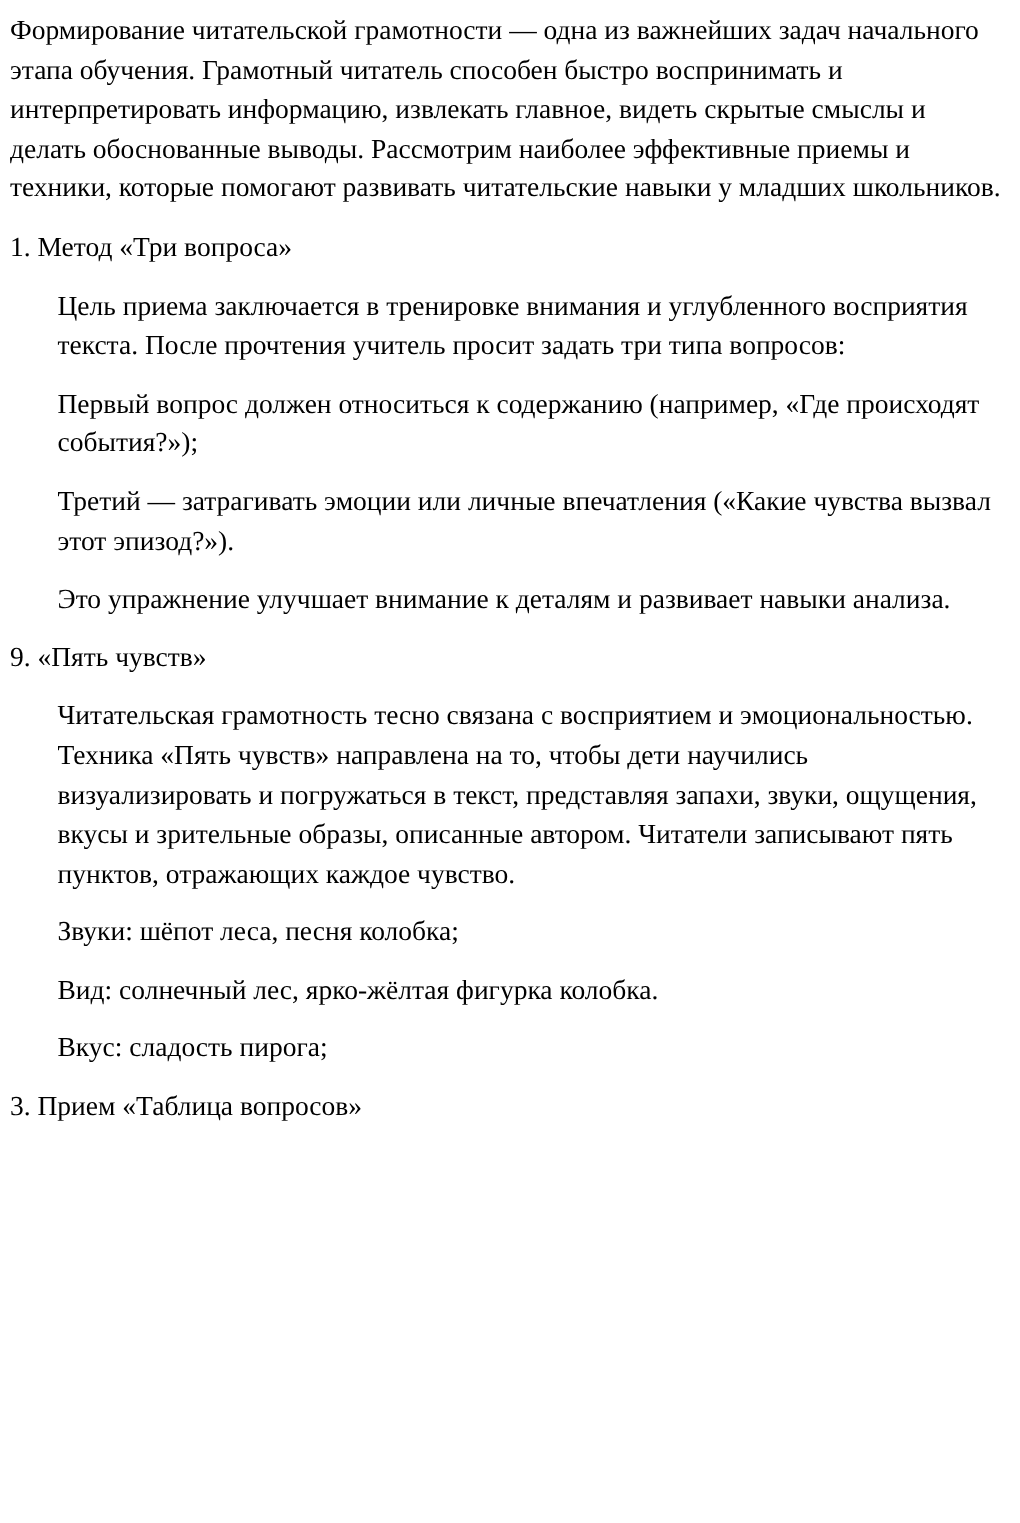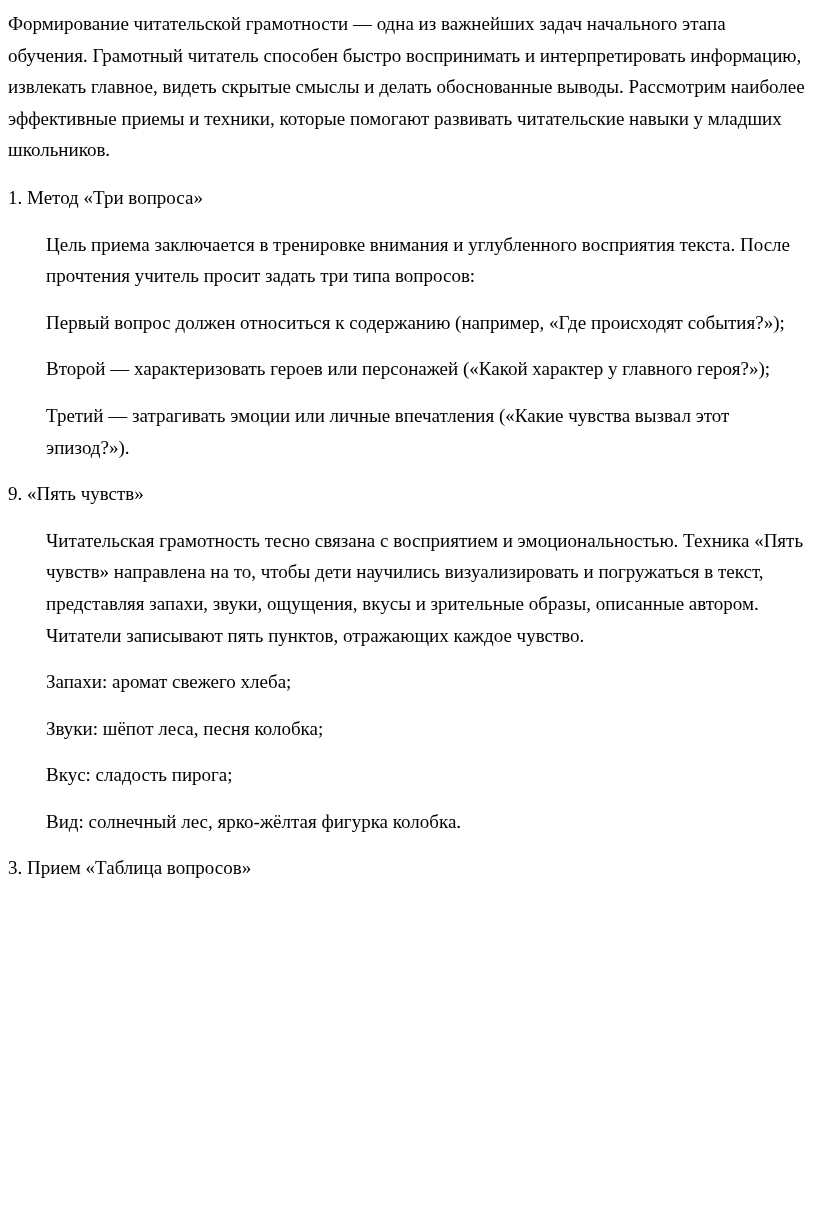--- a/index.html
+++ b/index.html
@@ -16,21 +16,21 @@
   .page {
     width: 816px;
     height: 1218px;
     box-sizing: border-box;
     padding: 8px 10px 0 8px;
     position: relative;
     overflow: hidden;
   }
   p {
     margin: 0 0 0 0;
-    font-size: 19px;
+    font-size: 22px;
     line-height: 31.6px;
     text-align: left;
     letter-spacing: 0.0px;
   }
   .intro {
     margin-bottom: 16px;
   }
   .para {
     margin-bottom: 15px;
     margin-left: 38px;
@@ -48,34 +48,33 @@
 <div class="page">
 
   <p class="intro">Формирование читательской грамотности — одна из важнейших задач начального этапа обучения. Грамотный читатель способен быстро воспринимать и интерпретировать информацию, извлекать главное, видеть скрытые смыслы и делать обоснованные выводы. Рассмотрим наиболее эффективные приемы и техники, которые помогают развивать читательские навыки у младших школьников.</p>
 
   <p class="heading">1. Метод «Три вопроса»</p>
 
   <p class="para">Цель приема заключается в тренировке внимания и углубленного восприятия текста. После прочтения учитель просит задать три типа вопросов:</p>
 
   <p class="para">Первый вопрос должен относиться к содержанию (например, «Где происходят события?»);</p>
 
-  <p class="para">Второй — характеризовать героев или персонажей («Какой характер у главного героя?»);</p>
 
   <p class="para">Третий — затрагивать эмоции или личные впечатления («Какие чувства вызвал этот эпизод?»).</p>
 
+  <p class="para">Это упражнение улучшает внимание к деталям и развивает навыки анализа.</p>
 
   <p class="heading">9. «Пять чувств»</p>
 
   <p class="para">Читательская грамотность тесно связана с восприятием и эмоциональностью. Техника «Пять чувств» направлена на то, чтобы дети научились визуализировать и погружаться в текст, представляя запахи, звуки, ощущения, вкусы и зрительные образы, описанные автором. Читатели записывают пять пунктов, отражающих каждое чувство.</p>
 
 
-  <p class="para">Запахи: аромат свежего хлеба;</p>
 
   <p class="para">Звуки: шёпот леса, песня колобка;</p>
 
 
+  <p class="para">Вид: солнечный лес, ярко-жёлтая фигурка колобка.</p>
+
   <p class="para">Вкус: сладость пирога;</p>
-
-  <p class="para">Вид: солнечный лес, ярко-жёлтая фигурка колобка.</p>
 
   <p class="heading last">3. Прием «Таблица вопросов»</p>
 
 </div>
 
 </body></html>

